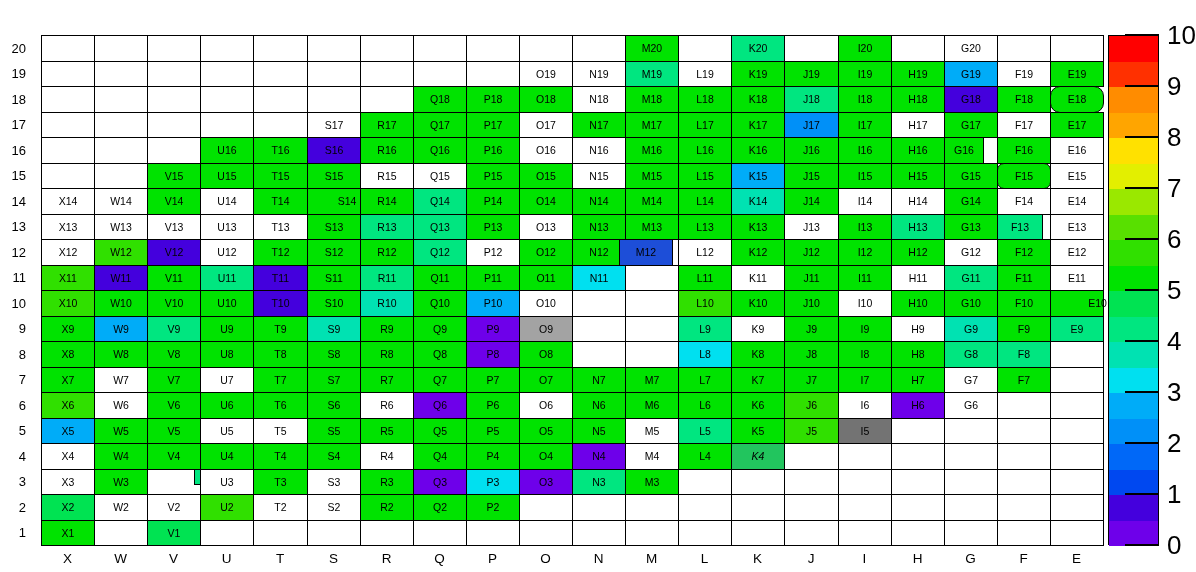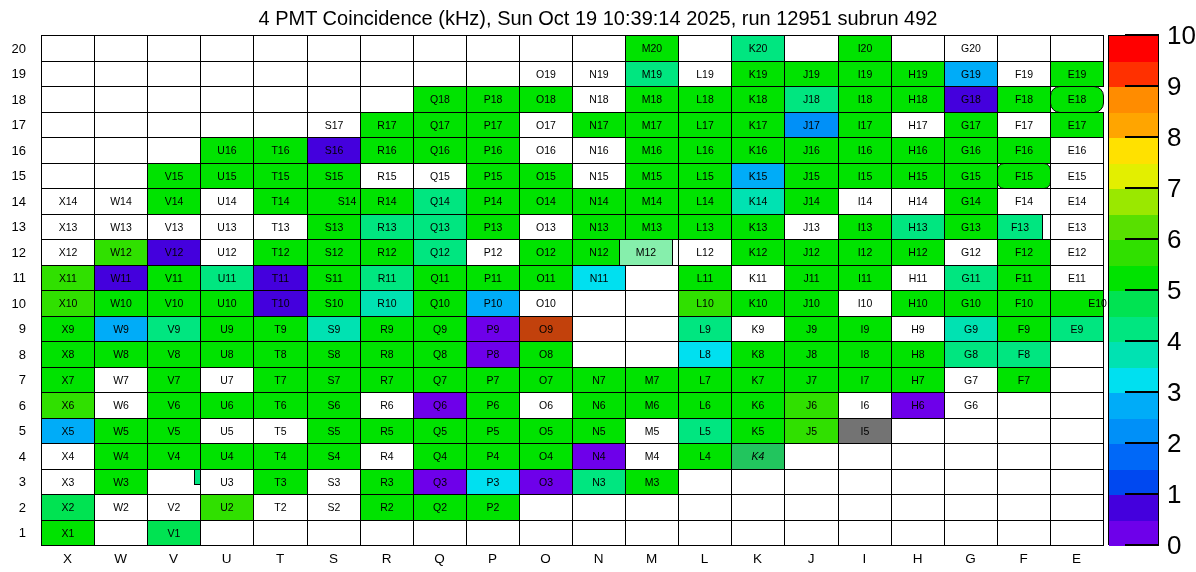--- a/index.html
+++ b/index.html
@@ -39,21 +39,20 @@
   .ctick{position:absolute;background:#000;height:2px;}
   .cticklab{
     position:absolute;font-size:26px;color:#000;
     height:30px;line-height:30px;text-align:left;
   }
 </style>
 </head>
 <body>
 
 <div id="canvas">
-  <div id="title">4 PMT Coincidence (kHz), Sun Oct 19 10:39:14 2025, run 12951 subrun 492</div>
   <div id="plot">
       <div class="cell" style="left: 41px; top: 35px; width: 54px; height: 27px; background: rgb(255, 255, 255);"></div>
       <div class="cell" style="left: 94px; top: 35px; width: 54px; height: 27px; background: rgb(255, 255, 255);"></div>
       <div class="cell" style="left: 147px; top: 35px; width: 54px; height: 27px; background: rgb(255, 255, 255);"></div>
       <div class="cell" style="left: 200px; top: 35px; width: 54px; height: 27px; background: rgb(255, 255, 255);"></div>
       <div class="cell" style="left: 253px; top: 35px; width: 55px; height: 27px; background: rgb(255, 255, 255);"></div>
       <div class="cell" style="left: 307px; top: 35px; width: 54px; height: 27px; background: rgb(255, 255, 255);"></div>
       <div class="cell" style="left: 360px; top: 35px; width: 54px; height: 27px; background: rgb(255, 255, 255);"></div>
       <div class="cell" style="left: 413px; top: 35px; width: 54px; height: 27px; background: rgb(255, 255, 255);"></div>
       <div class="cell" style="left: 466px; top: 35px; width: 54px; height: 27px; background: rgb(255, 255, 255);"></div>
@@ -138,21 +137,21 @@
       <div class="cell" style="left: 413px; top: 137px; width: 54px; height: 27px; background: rgb(0, 227, 0);">Q16</div>
       <div class="cell" style="left: 466px; top: 137px; width: 54px; height: 27px; background: rgb(0, 227, 0);">P16</div>
       <div class="cell" style="left: 519px; top: 137px; width: 54px; height: 27px; background: rgb(255, 255, 255);">O16</div>
       <div class="cell" style="left: 572px; top: 137px; width: 54px; height: 27px; background: rgb(255, 255, 255);">N16</div>
       <div class="cell" style="left: 625px; top: 137px; width: 54px; height: 27px; background: rgb(0, 227, 0);">M16</div>
       <div class="cell" style="left: 678px; top: 137px; width: 54px; height: 27px; background: rgb(0, 227, 0);">L16</div>
       <div class="cell" style="left: 731px; top: 137px; width: 54px; height: 27px; background: rgb(0, 227, 0);">K16</div>
       <div class="cell" style="left: 784px; top: 137px; width: 55px; height: 27px; background: rgb(0, 227, 0);">J16</div>
       <div class="cell" style="left: 838px; top: 137px; width: 54px; height: 27px; background: rgb(0, 227, 0);">I16</div>
       <div class="cell" style="left: 891px; top: 137px; width: 54px; height: 27px; background: rgb(0, 227, 0);">H16</div>
-      <div class="cell" style="left: 944px; top: 137px; width: 54px; height: 27px; background: rgb(0, 227, 0);">G16</div>
+      <div class="cell" style="left: 944px; top: 137px; width: 40px; height: 27px; background: rgb(0, 227, 0);">G16</div>
       <div class="cell" style="left: 997px; top: 137px; width: 54px; height: 27px; background: rgb(0, 227, 0);">F16</div>
       <div class="cell" style="left: 1050px; top: 137px; width: 54px; height: 27px; background: rgb(255, 255, 255);">E16</div>
       <div class="cell" style="left: 41px; top: 163px; width: 54px; height: 26px; background: rgb(255, 255, 255);"></div>
       <div class="cell" style="left: 94px; top: 163px; width: 54px; height: 26px; background: rgb(255, 255, 255);"></div>
       <div class="cell" style="left: 147px; top: 163px; width: 54px; height: 26px; background: rgb(0, 227, 0);">V15</div>
       <div class="cell" style="left: 200px; top: 163px; width: 54px; height: 26px; background: rgb(0, 227, 0);">U15</div>
       <div class="cell" style="left: 253px; top: 163px; width: 55px; height: 26px; background: rgb(0, 227, 0);">T15</div>
       <div class="cell" style="left: 307px; top: 163px; width: 54px; height: 26px; background: rgb(0, 227, 0);">S15</div>
       <div class="cell" style="left: 360px; top: 163px; width: 54px; height: 26px; background: rgb(255, 255, 255);">R15</div>
       <div class="cell" style="left: 413px; top: 163px; width: 54px; height: 26px; background: rgb(255, 255, 255);">Q15</div>
@@ -212,21 +211,21 @@
       <div class="cell" style="left: 94px; top: 239px; width: 54px; height: 27px; background: rgb(48, 224, 0);">W12</div>
       <div class="cell" style="left: 147px; top: 239px; width: 54px; height: 27px; background: rgb(68, 0, 221);">V12</div>
       <div class="cell" style="left: 200px; top: 239px; width: 54px; height: 27px; background: rgb(255, 255, 255);">U12</div>
       <div class="cell" style="left: 253px; top: 239px; width: 55px; height: 27px; background: rgb(0, 227, 0);">T12</div>
       <div class="cell" style="left: 307px; top: 239px; width: 54px; height: 27px; background: rgb(0, 227, 0);">S12</div>
       <div class="cell" style="left: 360px; top: 239px; width: 54px; height: 27px; background: rgb(0, 227, 0);">R12</div>
       <div class="cell" style="left: 413px; top: 239px; width: 54px; height: 27px; background: rgb(0, 230, 128);">Q12</div>
       <div class="cell" style="left: 466px; top: 239px; width: 54px; height: 27px; background: rgb(255, 255, 255);">P12</div>
       <div class="cell" style="left: 519px; top: 239px; width: 54px; height: 27px; background: rgb(0, 227, 0);">O12</div>
       <div class="cell" style="left: 572px; top: 239px; width: 54px; height: 27px; background: rgb(0, 227, 0);">N12</div>
-      <div class="cell" style="left: 619px; top: 239px; width: 54px; height: 27px; background: #86efac;">M12</div>
+      <div class="cell" style="left: 619px; top: 239px; width: 54px; height: 27px; background: #1d4ed8;">M12</div>
       <div class="cell" style="left: 678px; top: 239px; width: 54px; height: 27px; background: rgb(255, 255, 255);">L12</div>
       <div class="cell" style="left: 731px; top: 239px; width: 54px; height: 27px; background: rgb(0, 227, 0);">K12</div>
       <div class="cell" style="left: 784px; top: 239px; width: 55px; height: 27px; background: rgb(0, 227, 0);">J12</div>
       <div class="cell" style="left: 838px; top: 239px; width: 54px; height: 27px; background: rgb(0, 227, 0);">I12</div>
       <div class="cell" style="left: 891px; top: 239px; width: 54px; height: 27px; background: rgb(0, 227, 0);">H12</div>
       <div class="cell" style="left: 944px; top: 239px; width: 54px; height: 27px; background: rgb(255, 255, 255);">G12</div>
       <div class="cell" style="left: 997px; top: 239px; width: 54px; height: 27px; background: rgb(0, 227, 0);">F12</div>
       <div class="cell" style="left: 1050px; top: 239px; width: 54px; height: 27px; background: rgb(255, 255, 255);">E12</div>
       <div class="cell" style="left: 41px; top: 265px; width: 54px; height: 26px; background: rgb(48, 224, 0);">X11</div>
       <div class="cell" style="left: 94px; top: 265px; width: 54px; height: 26px; background: rgb(68, 0, 221);">W11</div>
@@ -270,21 +269,21 @@
       <div class="cell" style="left: 1050px; top: 290px; width: 54px; height: 27px; background: rgb(0, 227, 0); padding-left: 41px;">E10</div>
       <div class="cell" style="left: 41px; top: 316px; width: 54px; height: 26px; background: rgb(0, 227, 0);">X9</div>
       <div class="cell" style="left: 94px; top: 316px; width: 54px; height: 26px; background: rgb(0, 172, 248);">W9</div>
       <div class="cell" style="left: 147px; top: 316px; width: 54px; height: 26px; background: rgb(0, 230, 128);">V9</div>
       <div class="cell" style="left: 200px; top: 316px; width: 54px; height: 26px; background: rgb(0, 227, 0);">U9</div>
       <div class="cell" style="left: 253px; top: 316px; width: 55px; height: 26px; background: rgb(0, 227, 0);">T9</div>
       <div class="cell" style="left: 307px; top: 316px; width: 54px; height: 26px; background: rgb(0, 226, 178);">S9</div>
       <div class="cell" style="left: 360px; top: 316px; width: 54px; height: 26px; background: rgb(0, 227, 0);">R9</div>
       <div class="cell" style="left: 413px; top: 316px; width: 54px; height: 26px; background: rgb(0, 227, 0);">Q9</div>
       <div class="cell" style="left: 466px; top: 316px; width: 54px; height: 26px; background: rgb(110, 0, 234);">P9</div>
-      <div class="cell" style="left: 519px; top: 316px; width: 54px; height: 26px; background: #c2410c;">O9</div>
+      <div class="cell" style="left: 519px; top: 316px; width: 54px; height: 26px; background: #a3a3a3;">O9</div>
       <div class="cell" style="left: 572px; top: 316px; width: 54px; height: 26px; background: rgb(255, 255, 255);"></div>
       <div class="cell" style="left: 625px; top: 316px; width: 54px; height: 26px; background: rgb(255, 255, 255);"></div>
       <div class="cell" style="left: 678px; top: 316px; width: 54px; height: 26px; background: rgb(0, 230, 128);">L9</div>
       <div class="cell" style="left: 731px; top: 316px; width: 54px; height: 26px; background: rgb(255, 255, 255);">K9</div>
       <div class="cell" style="left: 784px; top: 316px; width: 55px; height: 26px; background: rgb(0, 227, 0);">J9</div>
       <div class="cell" style="left: 838px; top: 316px; width: 54px; height: 26px; background: rgb(0, 227, 0);">I9</div>
       <div class="cell" style="left: 891px; top: 316px; width: 54px; height: 26px; background: rgb(255, 255, 255);">H9</div>
       <div class="cell" style="left: 944px; top: 316px; width: 54px; height: 26px; background: rgb(0, 226, 178);">G9</div>
       <div class="cell" style="left: 997px; top: 316px; width: 54px; height: 26px; background: rgb(0, 227, 0);">F9</div>
       <div class="cell" style="left: 1050px; top: 316px; width: 54px; height: 26px; background: rgb(0, 230, 128);">E9</div>

